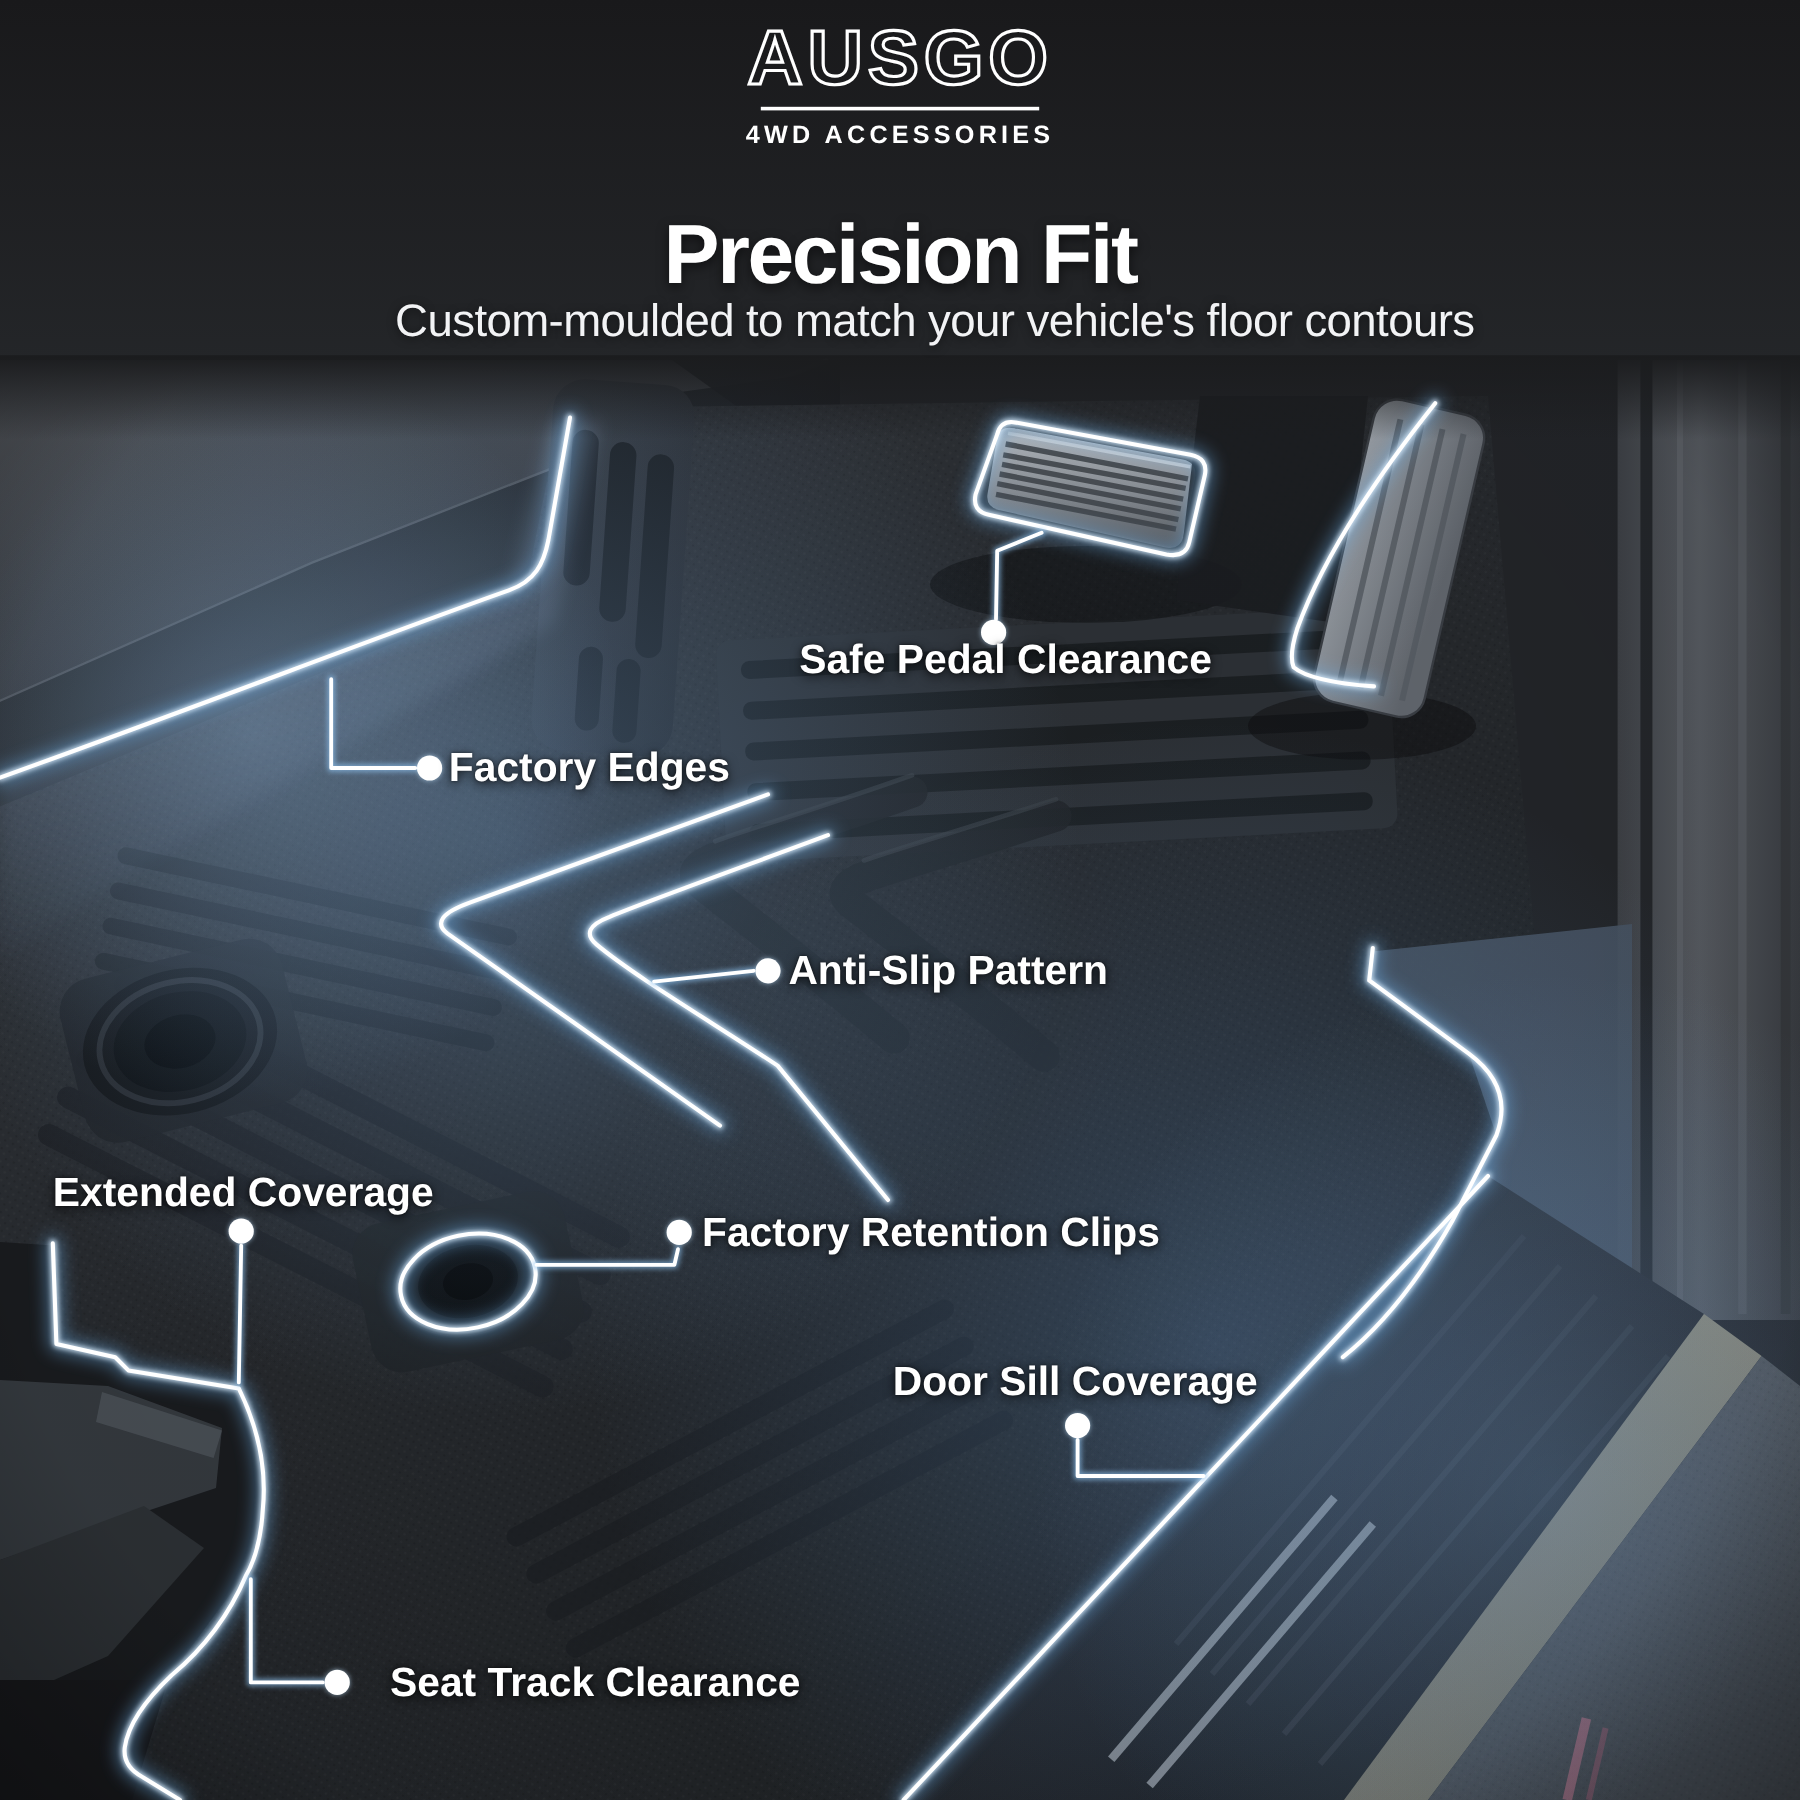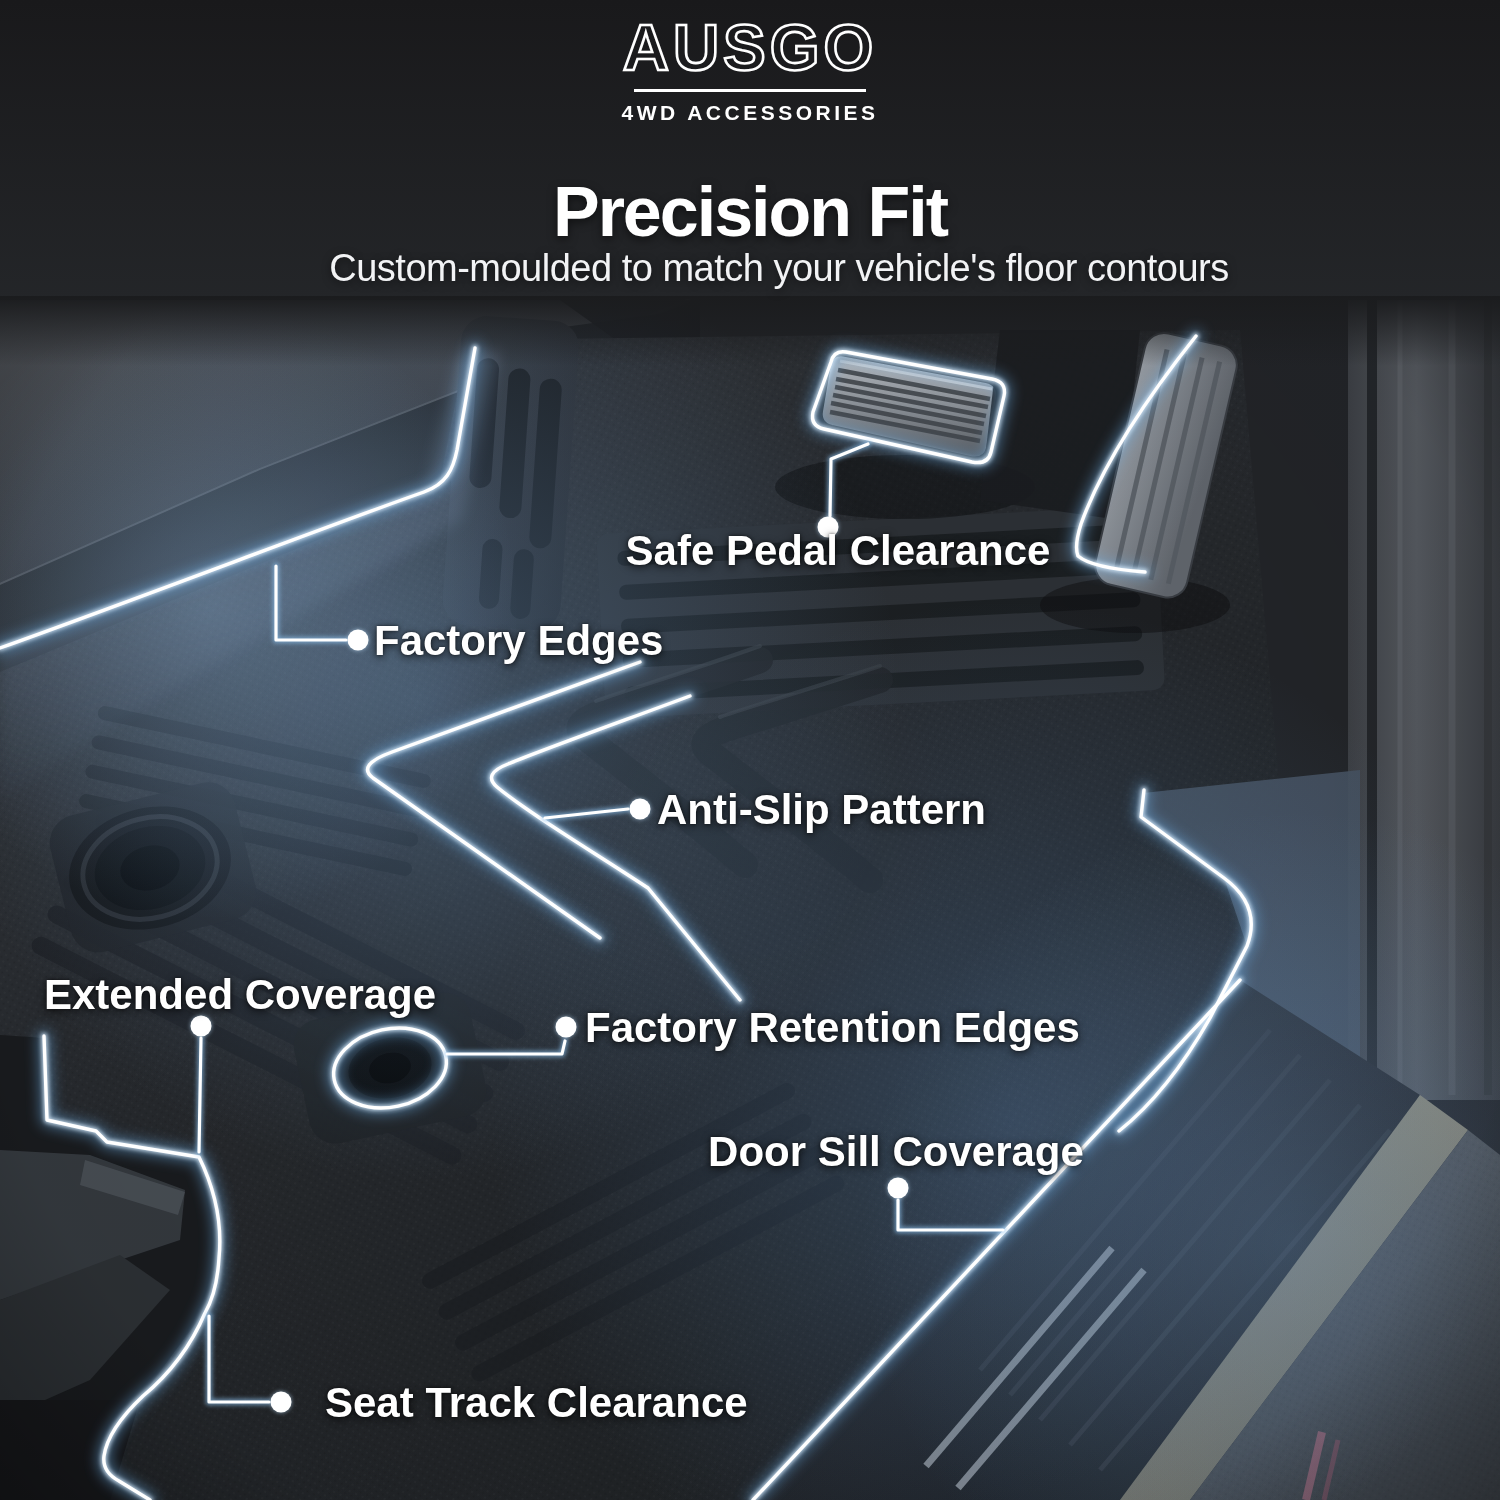--- a/index.html
+++ b/index.html
@@ -11,21 +11,21 @@
               color:transparent;-webkit-text-stroke:2.6px #ffffff;}
   .brand-rule{width:232px;height:3px;background:#ffffff;margin:9px auto 10px;}
   .brand-tagline{font-weight:700;font-size:21px;line-height:1;letter-spacing:3.5px;color:#ffffff;}
   .title{position:absolute;top:177px;left:0;width:100%;text-align:center;z-index:5;
          font-weight:700;font-size:70px;line-height:1;letter-spacing:-2px;color:#ffffff;
          text-shadow:0 3px 10px rgba(0,0,0,.55);}
   .subtitle{position:absolute;top:246px;left:0;width:100%;text-align:center;z-index:5;
             font-weight:400;font-size:38px;line-height:1.2;letter-spacing:-0.5px;color:#f2f3f5;
             text-shadow:0 2px 8px rgba(0,0,0,.5);padding-left:29px;}
   .callout{position:absolute;z-index:6;white-space:nowrap;color:#ffffff;
-           font-weight:700;font-size:42px;line-height:1.05;
+           font-weight:700;font-size:34px;line-height:1.05;
            text-shadow:0 2px 9px rgba(0,0,0,.75),0 0 3px rgba(0,0,0,.55);
            transform:translateY(-50%);}
   .callout.center{transform:translate(-50%,-50%);}
 </style>
 </head>
 <body>
 
 <div class="canvas">
 
   <svg class="scene" viewBox="0 0 1500 1500" aria-hidden="true">
@@ -360,17 +360,17 @@
     <div class="brand-tagline">4WD ACCESSORIES</div>
   </div>
 
   <div class="title">Precision Fit</div>
   <div class="subtitle">Custom-moulded to match your vehicle's floor contours</div>
 
   <div class="callout center" style="left:838px;top:551px;">Safe Pedal Clearance</div>
   <div class="callout" style="left:374px;top:641px;">Factory Edges</div>
   <div class="callout" style="left:657px;top:810px;">Anti-Slip Pattern</div>
   <div class="callout" style="left:44px;top:995px;">Extended Coverage</div>
-  <div class="callout" style="left:585px;top:1028px;">Factory Retention Edges</div>
+  <div class="callout" style="left:585px;top:1028px;">Factory Retention Clips</div>
   <div class="callout center" style="left:896px;top:1152px;">Door Sill Coverage</div>
   <div class="callout" style="left:301px;top:1403px;margin-left:24px;">Seat Track Clearance</div>
 
 </div>
 
 </body></html>

